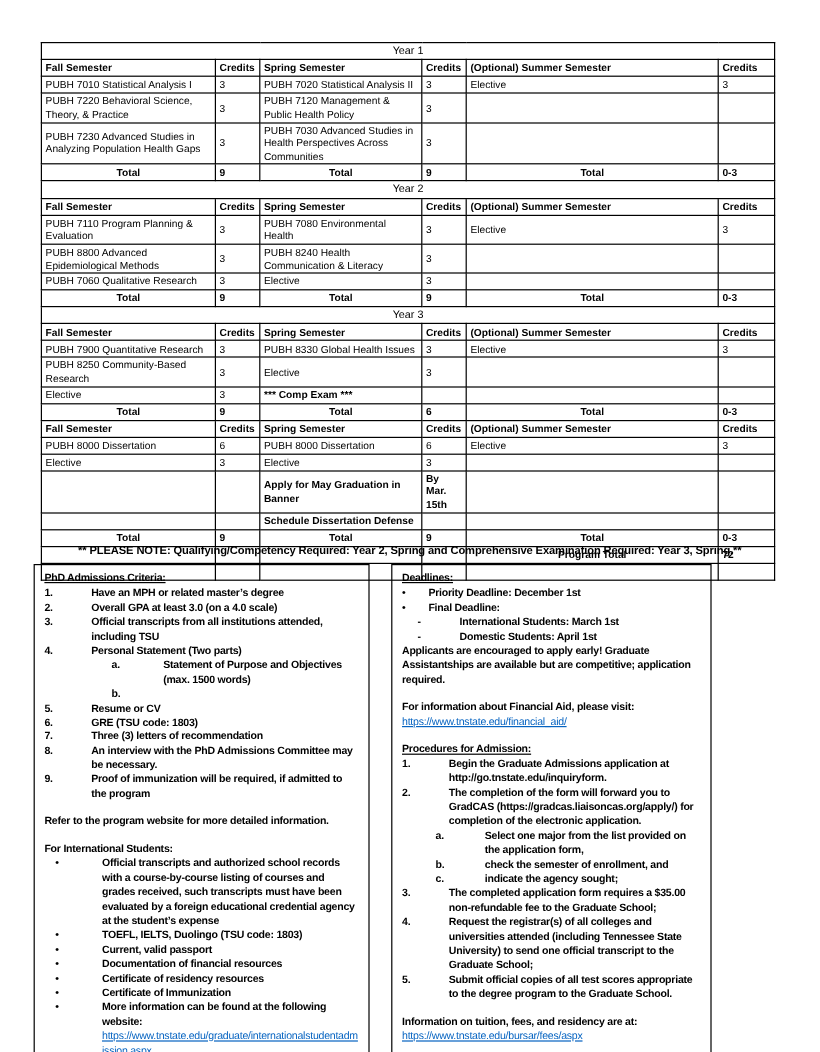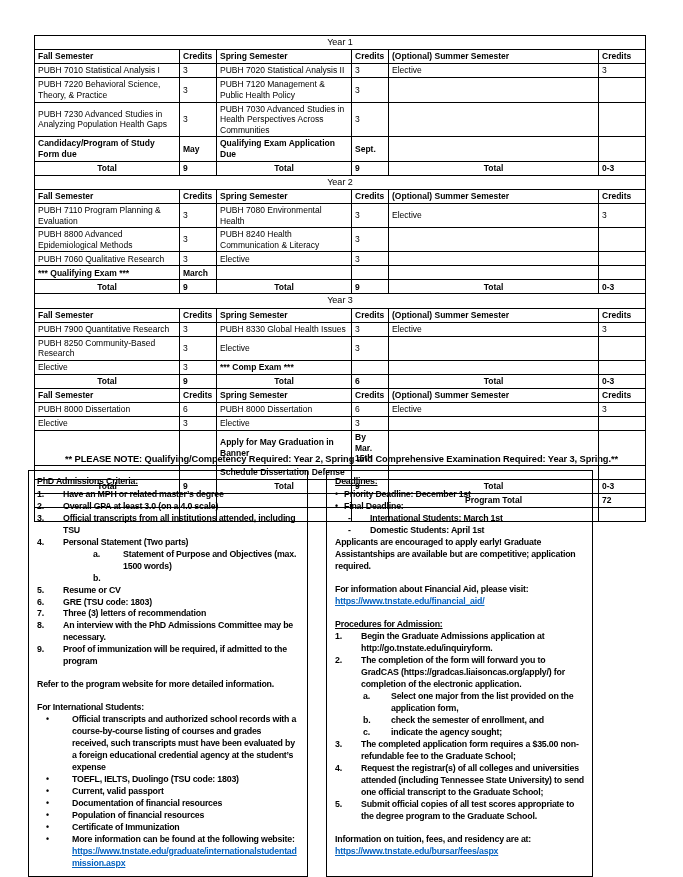--- a/index.html
+++ b/index.html
@@ -21,35 +21,35 @@
   
   .boxes{position:absolute;top:470px;left:28px;width:622px;display:flex;gap:18px;align-items:stretch;}
   .box{border:1px solid #000;box-sizing:border-box;padding:5px 8px 6px 8px;font-size:8.8px;font-weight:bold;line-height:1.36;letter-spacing:-0.2px;min-height:394px;}
   .box.left{width:280px;}
   .box.right{width:267px;}
   .title-u{text-decoration:underline;margin-bottom:1px;}
   .spacer{height:11px;}
 
   .li{display:flex;align-items:flex-start;}
   .li .mark{flex:none;width:26px;}
-  .li .txt{flex:1;min-width:0;}
+  .li .txt{flex:1;min-width:0;margin-left:13px;}
   
   .adm .li.sub{margin-left:56px;}
   .adm .li.sub .mark{width:30px;}
   .proc .li.sub{margin-left:28px;}
   .proc .li.sub .mark{width:28px;}
   
   .intl .li{margin-left:9px;}
   .intl .li .mark{width:26px;}
   
   .dl .li .mark{width:9px;}
   .dl .li.sub{margin-left:13px;}
   .dl .li.sub .mark{width:22px;}
 
-  a.link{color:#0563C1;text-decoration:underline;word-break:break-all;cursor:pointer;font-weight:bold;}
+  a.link{color:#0563C1;text-decoration:underline;word-break:break-all;cursor:pointer;font-weight:normal;}
 </style>
 </head>
 <body>
 
 <div class="sheet">
 
   <table class="schedule">
     <colgroup>
       <col style="width:145px">
         <col style="width:37px">
@@ -88,28 +88,20 @@
         </tr>
         <tr>
           <td>PUBH 7230 Advanced Studies in Analyzing Population Health Gaps</td>
           <td class="ctr">3</td>
           <td>PUBH 7030 Advanced Studies in Health Perspectives Across Communities</td>
           <td class="ctr">3</td>
           <td></td>
           <td></td>
         </tr>
         <tr>
-          <td class="bld">Candidacy/Program of Study Form due</td>
-          <td class="ctr bld">May</td>
-          <td class="bld">Qualifying Exam Application Due</td>
-          <td class="ctr bld">Sept.</td>
-          <td></td>
-          <td></td>
-        </tr>
-        <tr>
           <td class="rgt bld">Total</td>
           <td class="ctr bld">9</td>
           <td class="rgt bld">Total</td>
           <td class="ctr bld">9</td>
           <td class="rgt bld">Total</td>
           <td class="ctr bld">0-3</td>
         </tr>
         <tr>
           <td colspan="6" class="year-title">Year 2</td>
         </tr>
@@ -135,28 +127,20 @@
           <td>PUBH 8240 Health Communication &amp; Literacy</td>
           <td class="ctr">3</td>
           <td></td>
           <td></td>
         </tr>
         <tr>
           <td>PUBH 7060 Qualitative Research</td>
           <td class="ctr">3</td>
           <td>Elective</td>
           <td class="ctr">3</td>
-          <td></td>
-          <td></td>
-        </tr>
-        <tr>
-          <td class="ctr bld">*** Qualifying Exam ***</td>
-          <td class="ctr bld">March</td>
-          <td></td>
-          <td></td>
           <td></td>
           <td></td>
         </tr>
         <tr>
           <td class="rgt bld">Total</td>
           <td class="ctr bld">9</td>
           <td class="rgt bld">Total</td>
           <td class="ctr bld">9</td>
           <td class="rgt bld">Total</td>
           <td class="ctr bld">0-3</td>
@@ -338,21 +322,21 @@
           <div class="li">
             <span class="mark">•</span>
             <div class="txt">Current, valid passport</div>
           </div>
           <div class="li">
             <span class="mark">•</span>
             <div class="txt">Documentation of financial resources</div>
           </div>
           <div class="li">
             <span class="mark">•</span>
-            <div class="txt">Population of financial resources</div>
+            <div class="txt">Certificate of residency resources</div>
           </div>
           <div class="li">
             <span class="mark">•</span>
             <div class="txt">Certificate of Immunization</div>
           </div>
           <div class="li">
             <span class="mark">•</span>
             <div class="txt">More information can be found at the following website:<br><a class="link">https://www.tnstate.edu/graduate/internationalstudentadmission.aspx</a></div>
           </div>
         </div>

